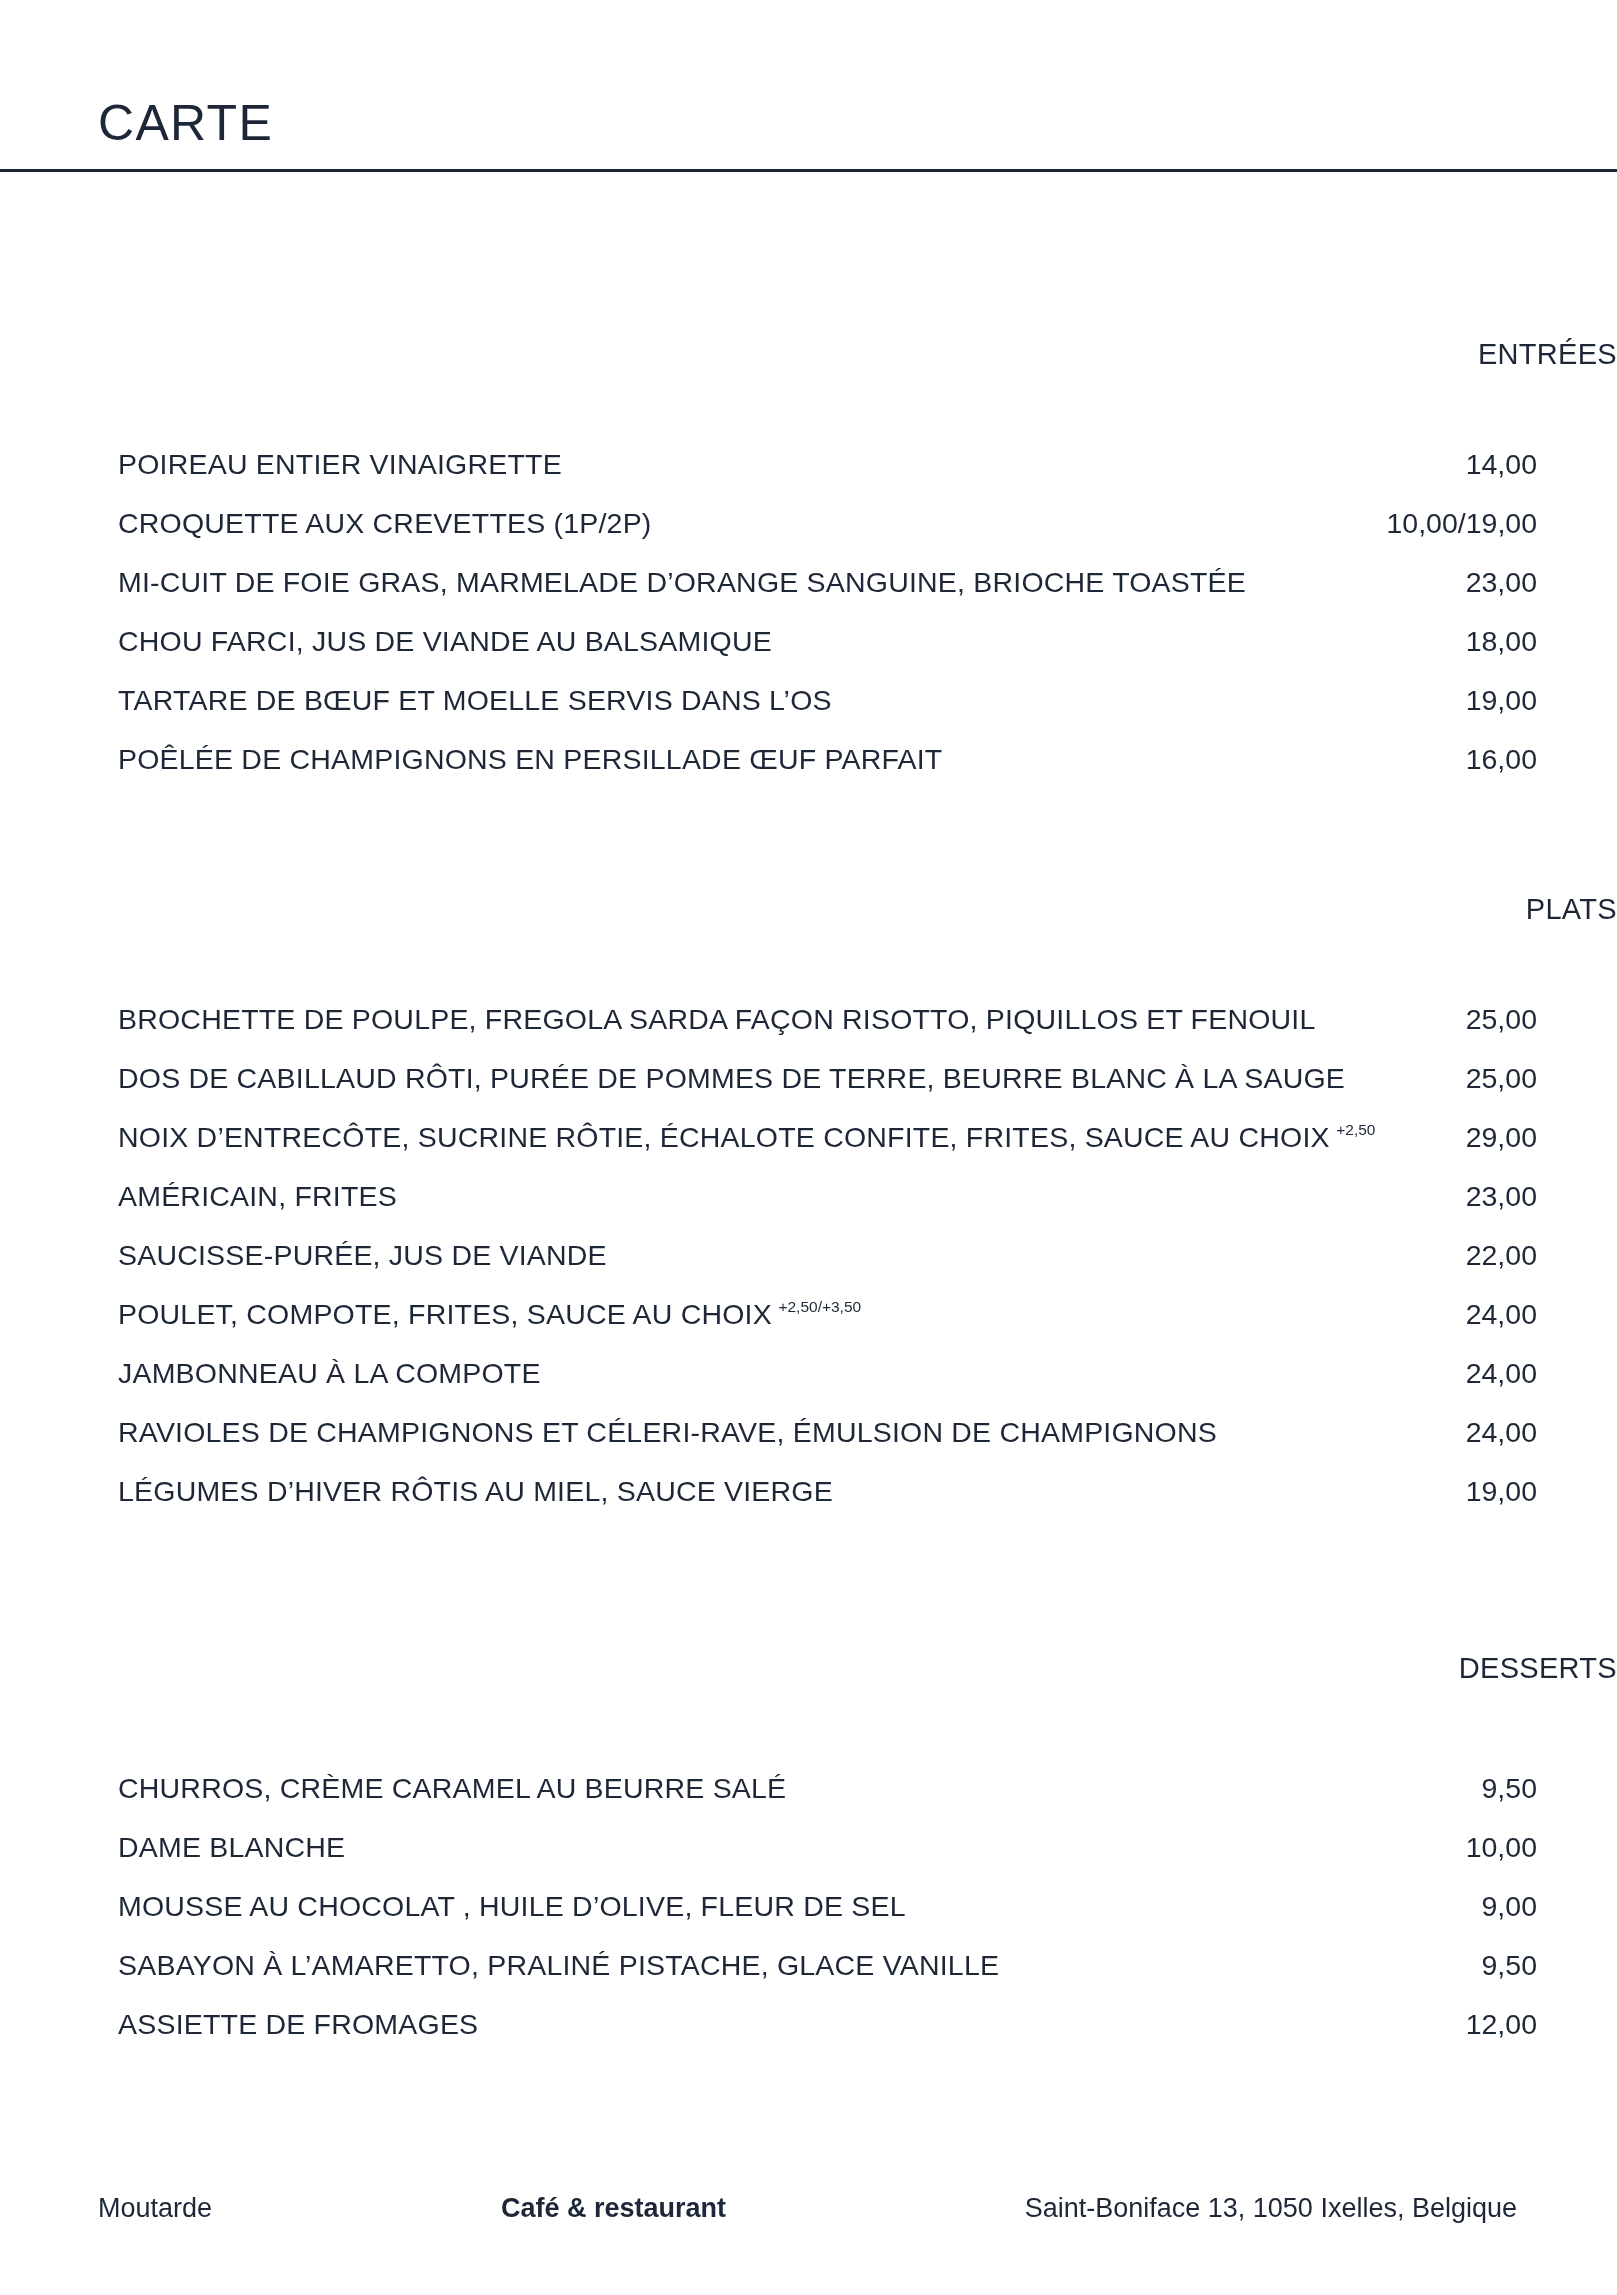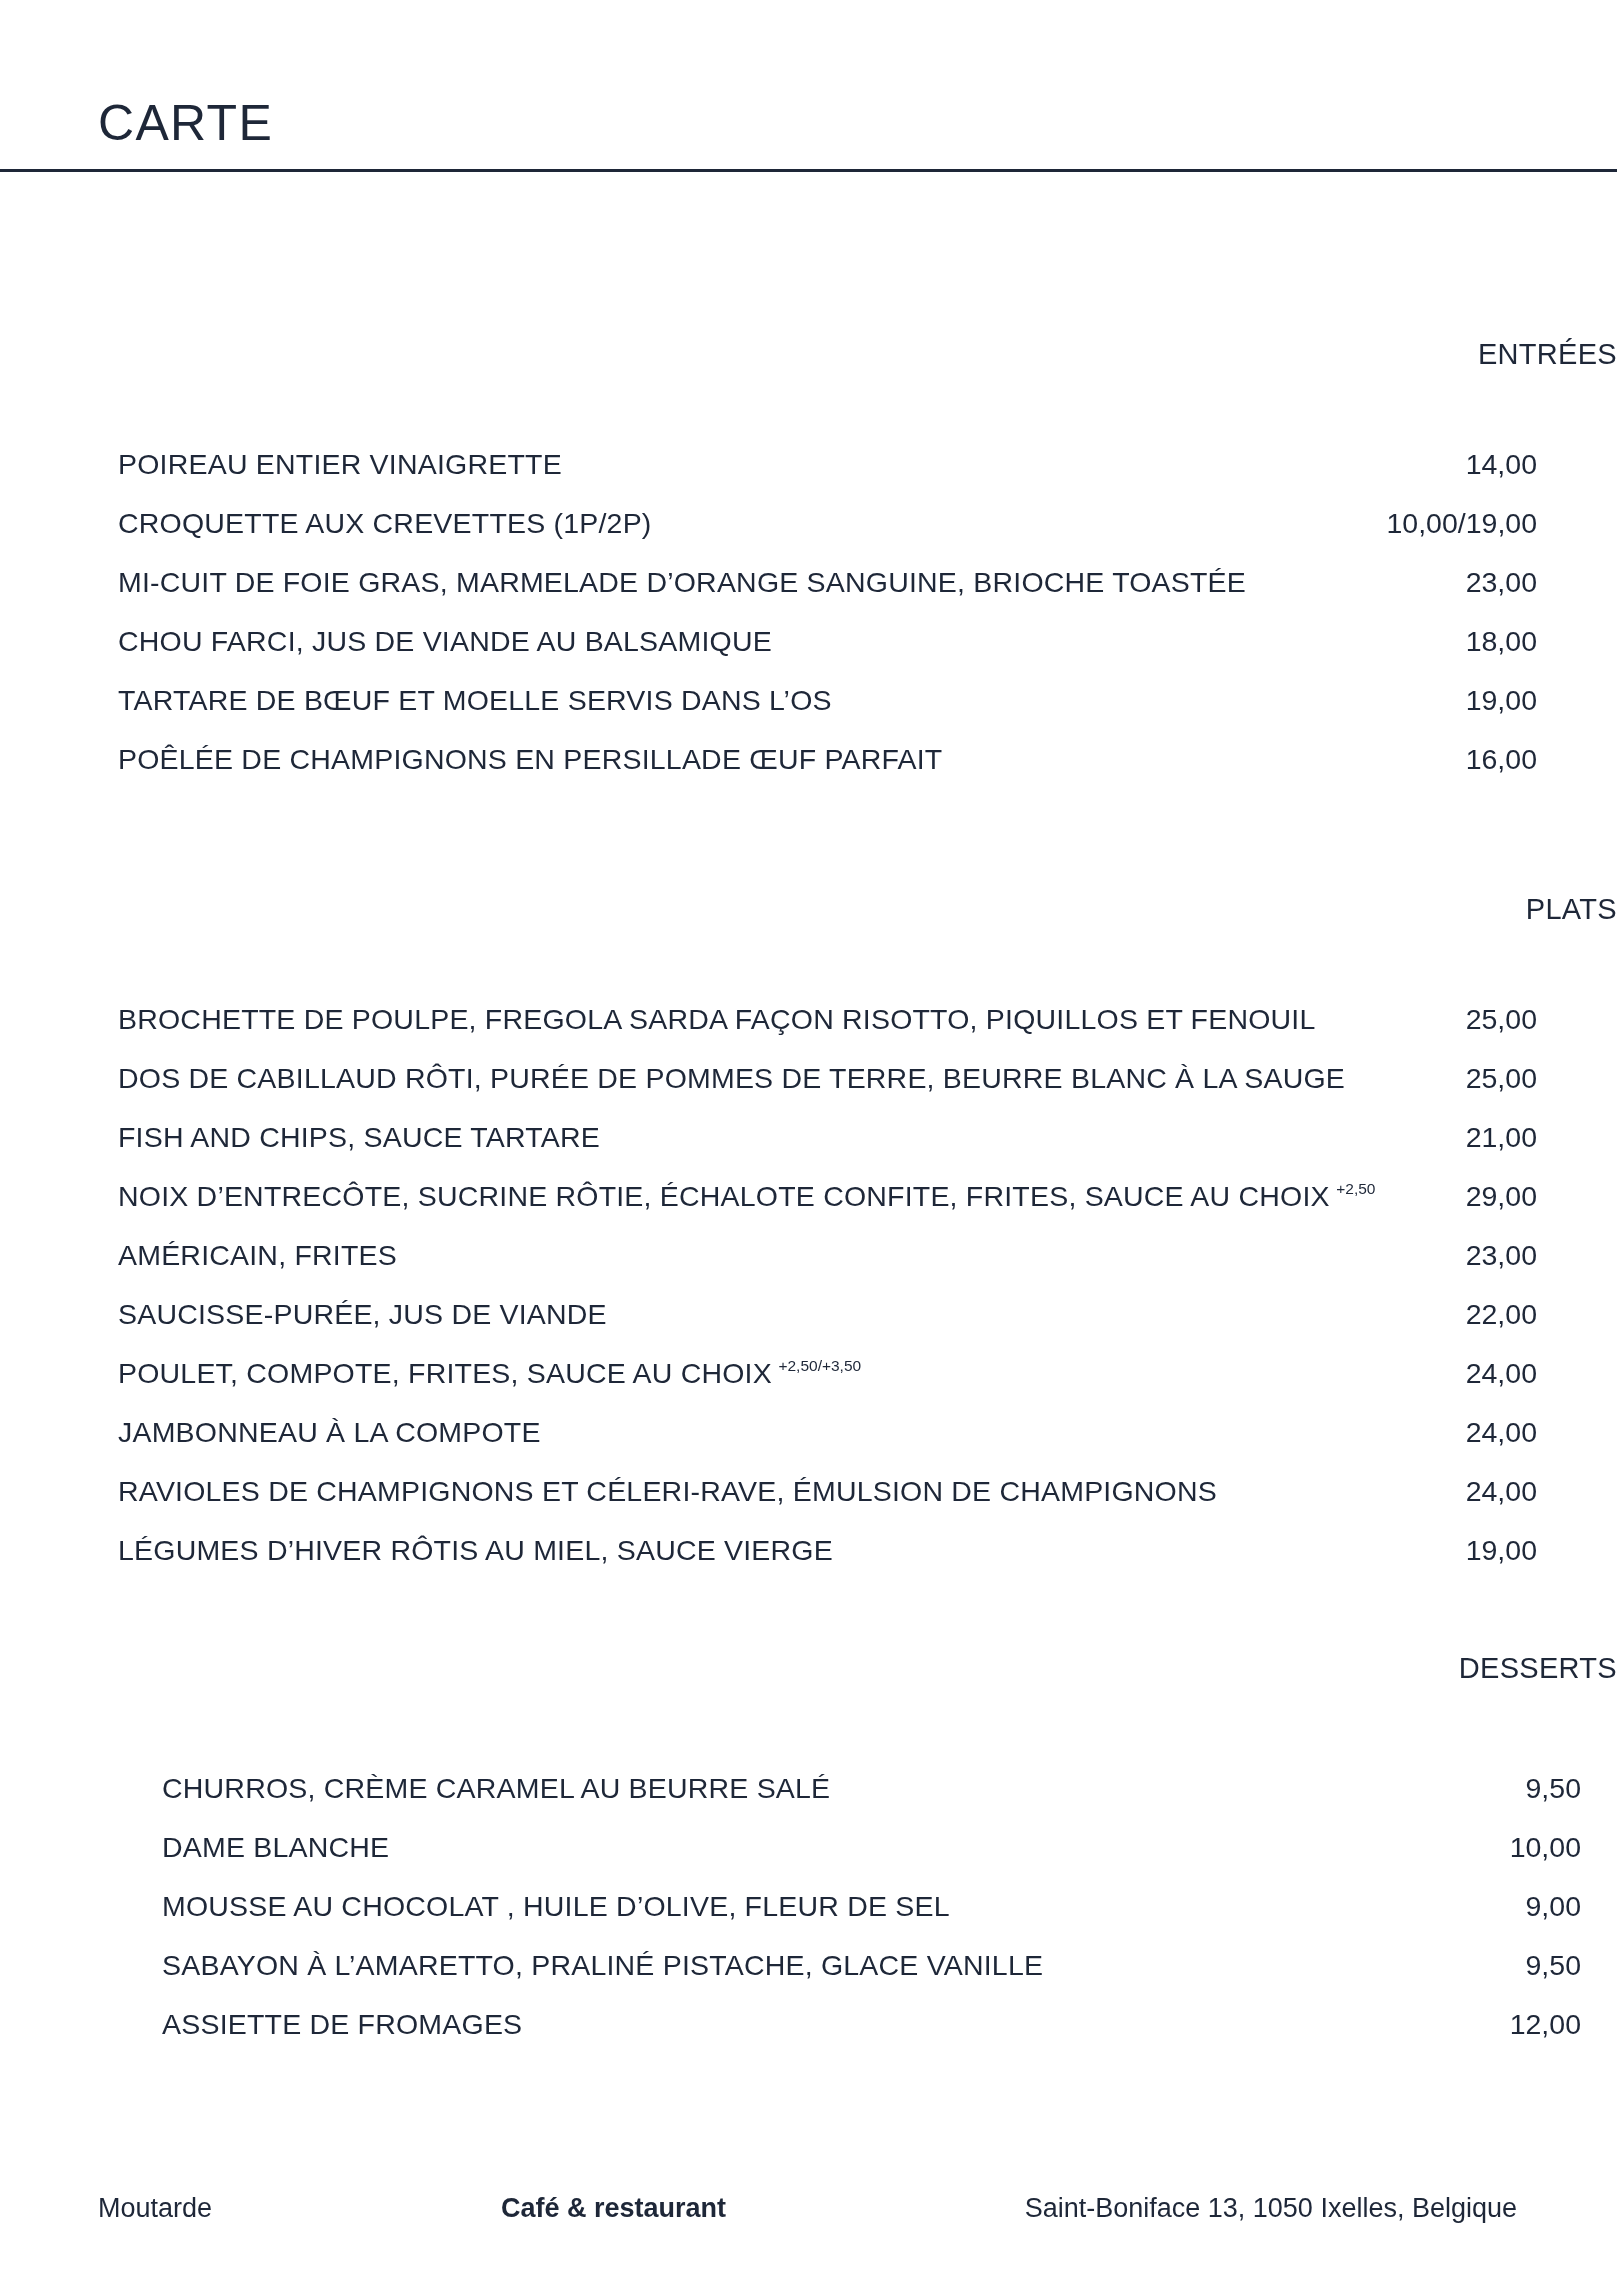--- a/index.html
+++ b/index.html
@@ -98,24 +98,20 @@
   <div class="items">
     <div class="item">
         <span class="item-name"><span>BROCHETTE DE POULPE, FREGOLA SARDA FAÇON RISOTTO, PIQUILLOS ET FENOUIL</span></span>
         <span class="item-price">25,00</span>
       </div>
     <div class="item">
         <span class="item-name"><span>DOS DE CABILLAUD RÔTI, PURÉE DE POMMES DE TERRE, BEURRE BLANC À LA SAUGE</span></span>
         <span class="item-price">25,00</span>
       </div>
     <div class="item">
-        <span class="item-name"><span>FISH AND CHIPS, SAUCE TARTARE</span></span>
-        <span class="item-price">21,00</span>
-      </div>
-    <div class="item">
         <span class="item-name"><span>NOIX D’ENTRECÔTE, SUCRINE RÔTIE, ÉCHALOTE CONFITE, FRITES, SAUCE AU CHOIX</span><span class="item-sup">+2,50</span></span>
         <span class="item-price">29,00</span>
       </div>
     <div class="item">
         <span class="item-name"><span>AMÉRICAIN, FRITES</span></span>
         <span class="item-price">23,00</span>
       </div>
     <div class="item">
         <span class="item-name"><span>SAUCISSE-PURÉE, JUS DE VIANDE</span></span>
         <span class="item-price">22,00</span>
@@ -137,21 +133,21 @@
         <span class="item-price">19,00</span>
       </div>
   </div>
 </div>
 
 <div class="section" style="top:1654px;">
   <div class="section-head">
     <span class="section-title">DESSERTS</span>
     <span class="section-rule"></span>
   </div>
-  <div class="items" style="margin-top:50px;padding-left:44px;">
+  <div class="items" style="margin-top:50px;">
     <div class="item">
         <span class="item-name">CHURROS, CRÈME CARAMEL AU BEURRE SALÉ</span>
         <span class="item-price">9,50</span>
       </div>
     <div class="item">
         <span class="item-name">DAME BLANCHE</span>
         <span class="item-price">10,00</span>
       </div>
     <div class="item">
         <span class="item-name">MOUSSE AU CHOCOLAT , HUILE D’OLIVE, FLEUR DE SEL</span>

